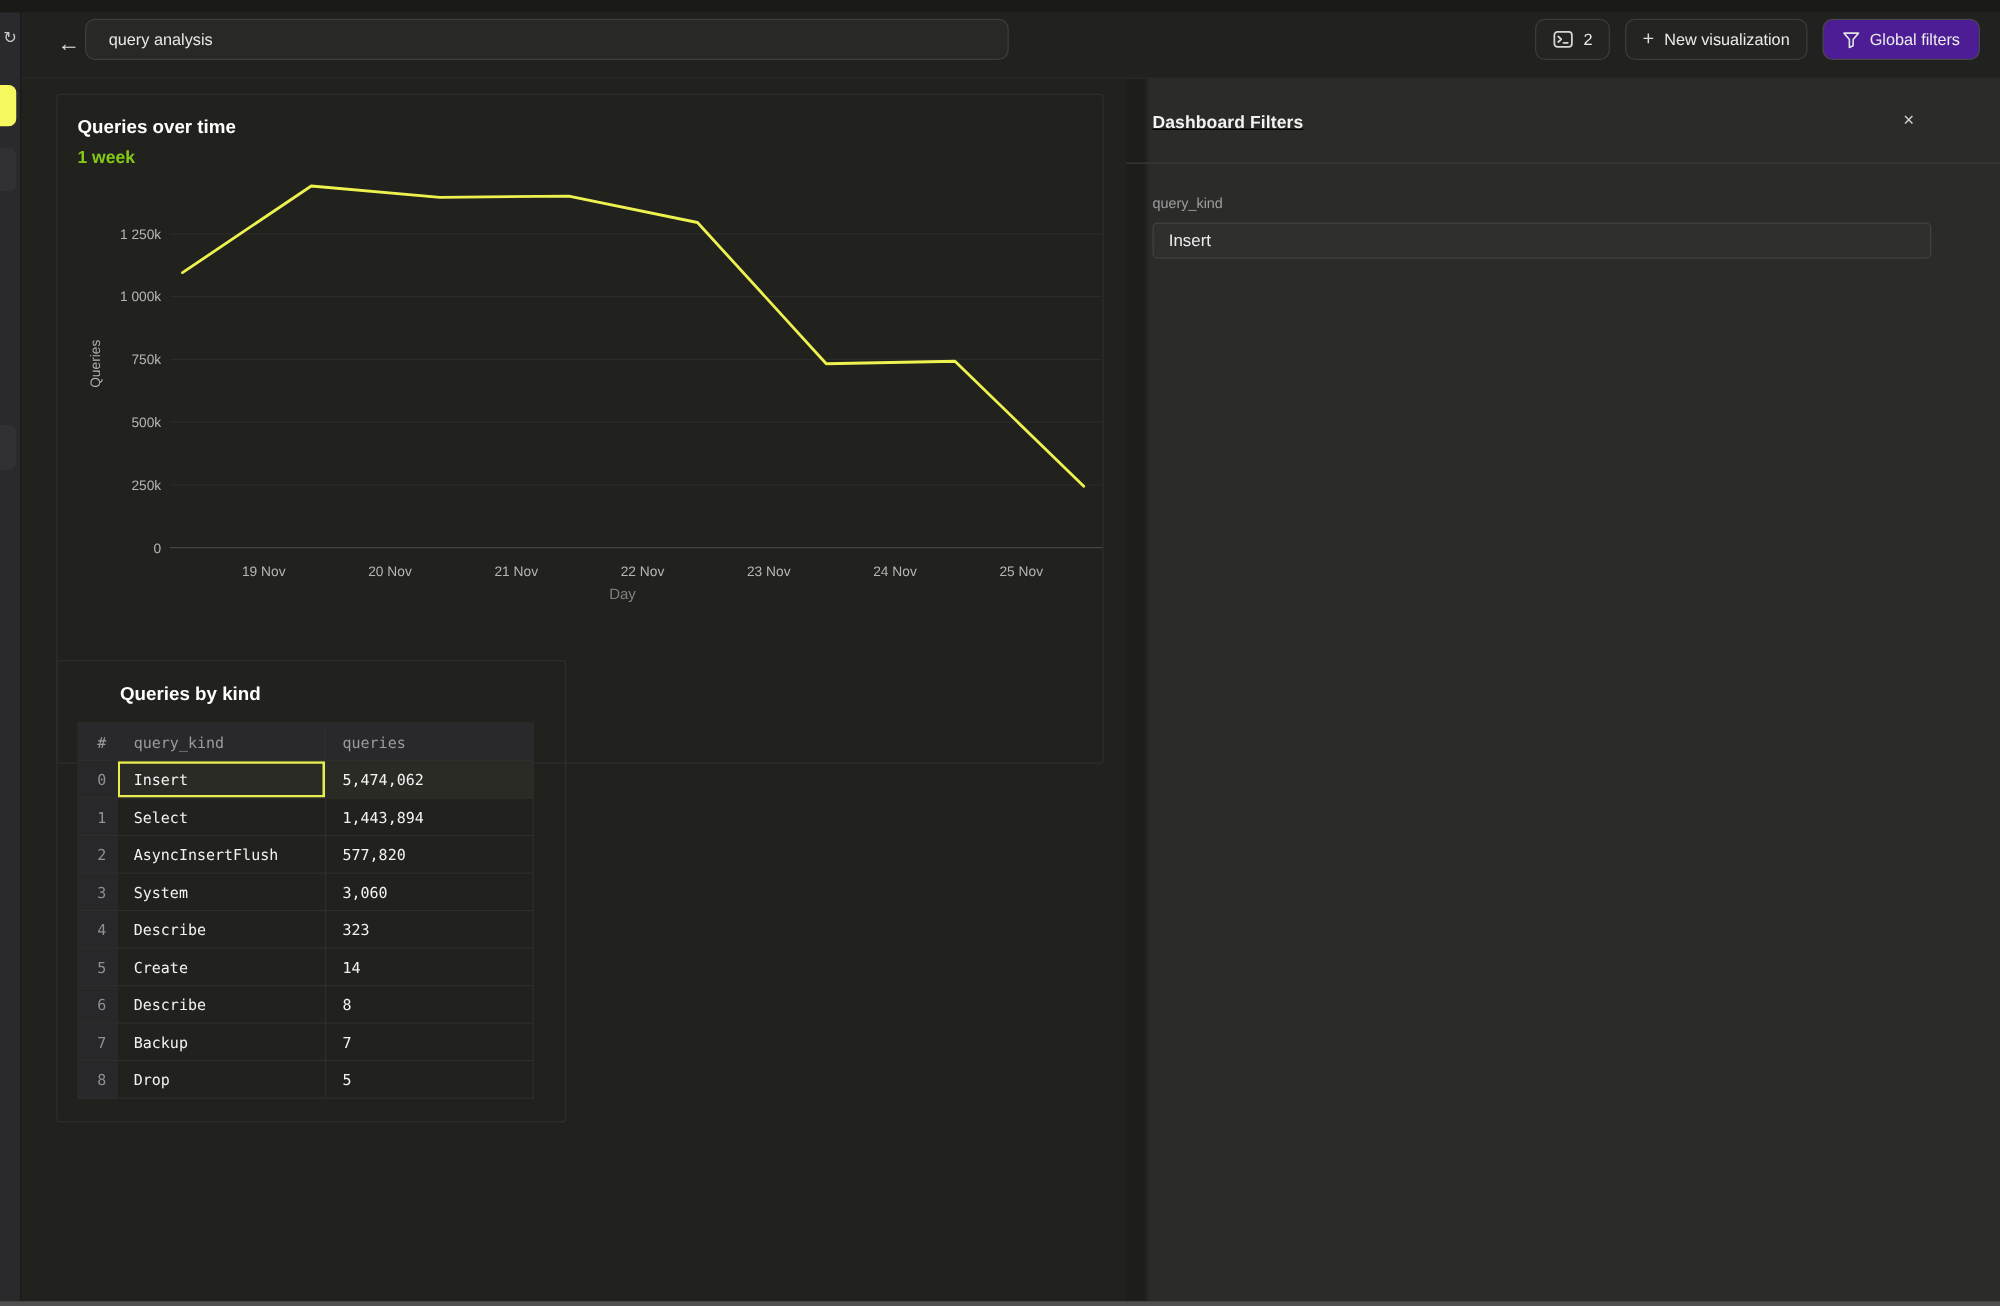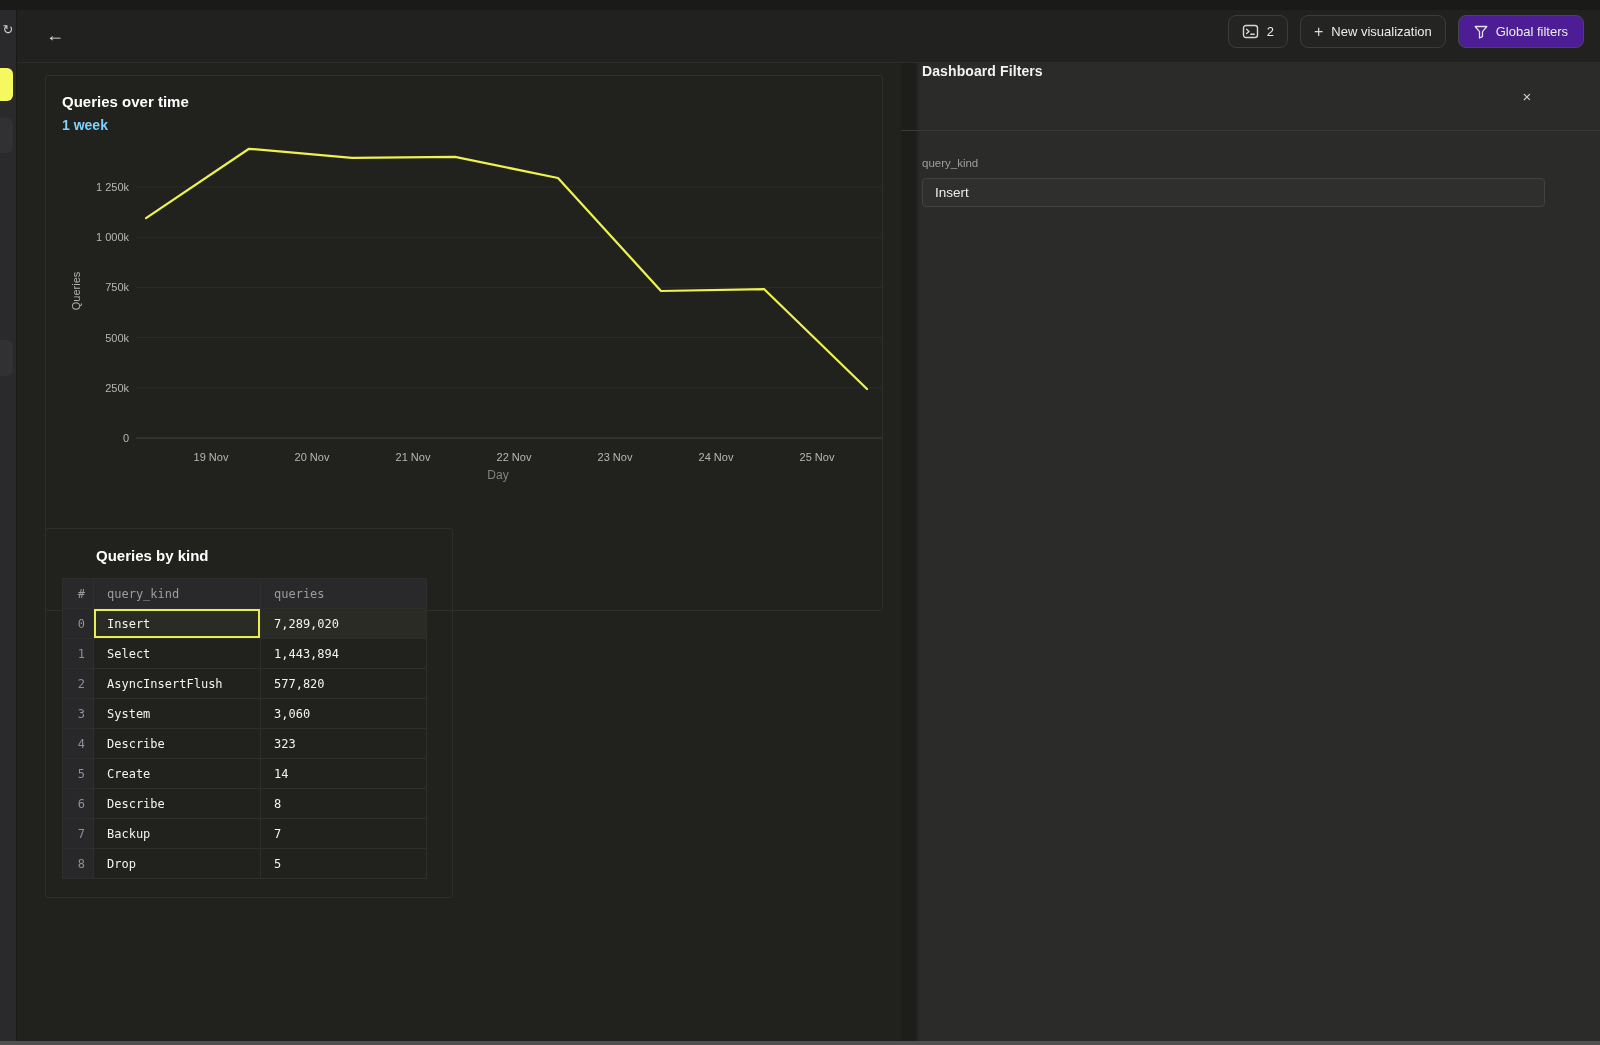--- a/index.html
+++ b/index.html
@@ -25,41 +25,41 @@
   .btn { height:33px; display:flex; align-items:center; gap:8px; border-radius:8px; font-size:13px; color:#ececec; cursor:pointer; white-space:nowrap; }
   .btn-dark { background:#242422; border:1px solid #3c3c3a; padding:0 13px; }
   .btn-light { background:#4c1d95; border:1px solid #484848; padding:0 15px; }
   .btn svg { display:block; }
   .plus-glyph { font-size:16px; color:#dcdcdc; font-weight:400; line-height:1; }
 
   
   .main { position:absolute; left:17px; top:63px; width:884px; bottom:4px; background:#21211e; }
   .card { position:absolute; border:1px solid #2e2e2c; border-radius:3px; }
   .card-title { font-size:15px; font-weight:bold; color:#ffffff; }
-  .card-sub { font-size:14px; font-weight:bold; color:#7dd3fc; margin-top:7px; }
+  .card-sub { font-size:14px; font-weight:bold; color:#84cc16; margin-top:7px; }
 
   .chart-card { left:28px; top:12px; width:838px; height:536px; }
   .chart-head { position:absolute; left:16px; top:17px; }
   .chart-svg { position:absolute; left:0; top:0; }
 
   .table-card { left:28px; top:465px; width:408px; height:370px; }
   .table-title { position:absolute; left:16px; top:18px;margin-left:34px; }
   .qtable { position:absolute; left:16px; top:49px; border-collapse:collapse; table-layout:fixed; font-family:"DejaVu Sans Mono", monospace; font-size:12px; }
   .qtable th, .qtable td { height:30px; border:1px solid #2e2e2c; overflow:hidden; }
   .qtable thead th { background:#29292b; color:#9c9ca0; font-weight:normal; text-align:left; padding-left:13px; }
   .qtable thead th.col-idx { text-align:right; padding:0 8px 0 0; }
   .qtable td.idx { background:#28282a; color:#909094; text-align:right; padding-right:8px; }
   .qtable td.val { color:#f2f2f2; padding-left:13px; cursor:default; }
   .qtable tr.selected td.val { background:#2b2b26; }
   .qtable td.cell-selected { box-shadow: inset 0 0 0 2px #e7ee4e; }
 
   
   .panel { position:absolute; left:901px; top:63px; right:0; bottom:4px;
            background:linear-gradient(90deg,#1d1d1b 0px,#1d1d1b 14px,#2b2b29 19px); }
-  .panel-header { position:relative; height:68px; border-bottom:1px solid #3a3a38; display:flex; align-items:flex-start; padding-left:21px; }
+  .panel-header { position:relative; height:68px; border-bottom:1px solid #3a3a38; display:flex; align-items:center; padding-left:21px;text-decoration:underline; }
   .panel-title { font-size:14px; font-weight:bold; color:#f2f2f2; letter-spacing:.1px; }
   .panel-close { position:absolute; right:62px; top:50%; transform:translateY(-50%); width:22px; height:22px; display:flex; align-items:center; justify-content:center; color:#d2d2d2; font-size:15px; cursor:pointer; }
   .panel-field { margin:26px 55px 0 21px; }
   .field-label { font-size:11.5px; color:#9e9e9e; }
   .field-input { margin-top:9px; width:100%; height:29px; background:#2f2f2e; border:1px solid #424240; border-radius:4px; color:#ececec; font-size:13.5px; padding:0 0 0 12px; outline:none; font-family:"Liberation Sans",sans-serif; }
 </style>
 </head>
 <body>
 
 <div class="window">
@@ -68,20 +68,21 @@
 
   <div class="rail">
     <div class="rail-refresh">↻</div>
     <div class="rail-item active"></div>
     <div class="rail-item g1"></div>
     <div class="rail-item g2"></div>
   </div>
 
   <div class="topbar">
     <div class="back-btn">←</div>
+    <input class="title-input" value="query analysis" style="">
     <div class="topbar-actions">
       <div class="btn btn-dark">
         <svg width="17" height="15" viewBox="0 0 17 15">
           <rect x="1.5" y="1.5" width="14" height="12" rx="2.5" fill="none" stroke="#d6d6d6" stroke-width="1.4"></rect>
           <path d="M4.6 5.2 L7 7.4 L4.6 9.6" fill="none" stroke="#d6d6d6" stroke-width="1.4" stroke-linecap="round" stroke-linejoin="round"></path>
           <path d="M8.8 10.2 H12.2" fill="none" stroke="#d6d6d6" stroke-width="1.4" stroke-linecap="round"></path>
         </svg>
         <span>2</span>
       </div>
       <div class="btn btn-dark">
@@ -142,21 +143,21 @@
           <tr>
             <th class="col-idx">#</th>
             <th>query_kind</th>
             <th>queries</th>
           </tr>
         </thead>
         <tbody id="qtable-body">
             <tr class="selected">
               <td class="idx">0</td>
               <td class="val cell-selected">Insert</td>
-              <td class="val">7,289,020</td>
+              <td class="val">5,474,062</td>
             </tr>
             <tr>
               <td class="idx">1</td>
               <td class="val">Select</td>
               <td class="val">1,443,894</td>
             </tr>
             <tr>
               <td class="idx">2</td>
               <td class="val">AsyncInsertFlush</td>
               <td class="val">577,820</td>

